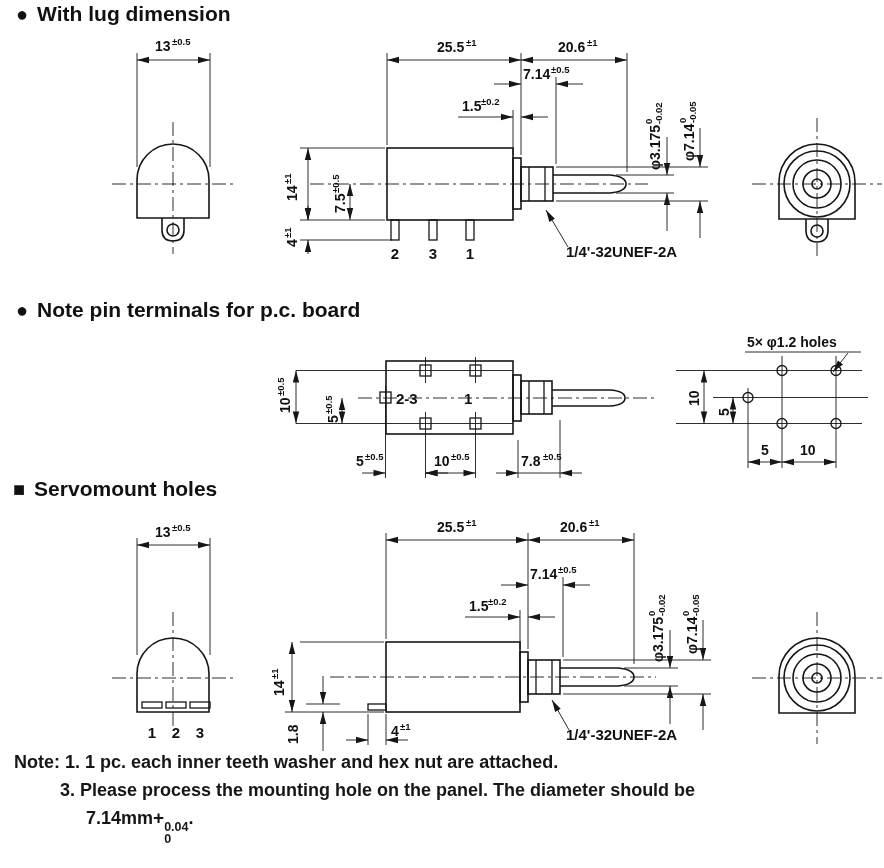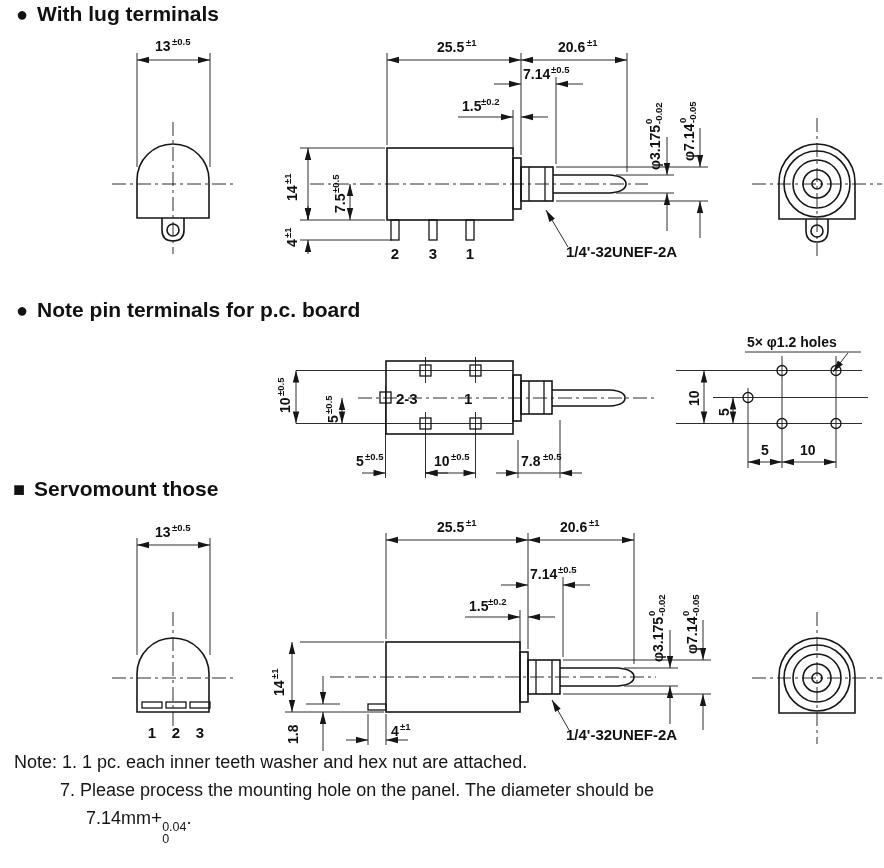--- a/index.html
+++ b/index.html
@@ -9,40 +9,40 @@
   svg{position:absolute;left:0;top:0;}
   svg .o{stroke:#161616;stroke-width:1.6;fill:none;}
   svg .o2{stroke:#161616;stroke-width:1.3;fill:none;}
   svg .d{stroke:#161616;stroke-width:0.9;fill:none;}
   svg .c{stroke:#161616;stroke-width:0.9;fill:none;stroke-dasharray:14 4 3 4;}
   svg text{fill:#111;font-family:"Liberation Sans",sans-serif;}
   svg text.v{font-size:14px;font-weight:bold;}
   svg text.t{font-size:9.5px;font-weight:bold;}
   svg text.lbl{font-size:15px;font-weight:bold;}
   .notes{position:absolute;left:14px;top:748px;font-size:18px;line-height:28px;color:#161616;}
-  .notes .row{white-space:nowrap;}
+  .notes .row{white-space:nowrap;font-weight:bold;}
   .ind1{margin-left:46px;}
   .ind2{margin-left:72px;}
   .st{display:inline-flex;flex-direction:column;font-size:12.5px;line-height:12px;vertical-align:-7px;text-align:left;}
   .sign{font-size:19px;}
 </style>
 </head>
 <body>
 
 <div class="hdr" style="left:16px;top:2px;">
   <span class="bullet">●</span>
-  <span>With lug terminals</span>
+  <span>With lug dimension</span>
 </div>
 <div class="hdr" style="left:16px;top:298px;">
   <span class="bullet">●</span>
   <span>Note pin terminals for p.c. board</span>
 </div>
 <div class="hdr" style="left:13px;top:477px;">
   <span class="bullet">■</span>
-  <span>Servomount those</span>
+  <span>Servomount holes</span>
 </div>
 
 <svg width="884" height="868" viewBox="0 0 884 868">
   <defs>
     <marker id="ae" markerUnits="userSpaceOnUse" markerWidth="14" markerHeight="9" refX="13" refY="4.5" orient="auto">
         <path d="M13,4.5 L1,1.3 L1,7.7 Z" fill="#161616"></path>
       </marker>
     <marker id="as" markerUnits="userSpaceOnUse" markerWidth="14" markerHeight="9" refX="1" refY="4.5" orient="auto">
         <path d="M1,4.5 L13,1.3 L13,7.7 Z" fill="#161616"></path>
       </marker>
@@ -340,20 +340,20 @@
     <line class="c" x1="752" y1="678" x2="882" y2="678"></line>
     <line class="c" x1="817" y1="612" x2="817" y2="744"></line>
   </g>
 </svg>
 
 <div class="notes">
   <div class="row">
     <span>Note:</span>
     <span>1. 1 pc. each inner teeth washer and hex nut are attached.</span>
   </div>
-  <div class="row ind1">7. Please process the mounting hole on the panel. The diameter should be</div>
+  <div class="row ind1">3. Please process the mounting hole on the panel. The diameter should be</div>
   <div class="row ind2">
     <span>7.14mm</span><span class="sign">+</span><span class="st">
         <span>0.04</span>
         <span>0</span>
       </span><span>.</span>
   </div>
 </div>
 
 </body></html>

